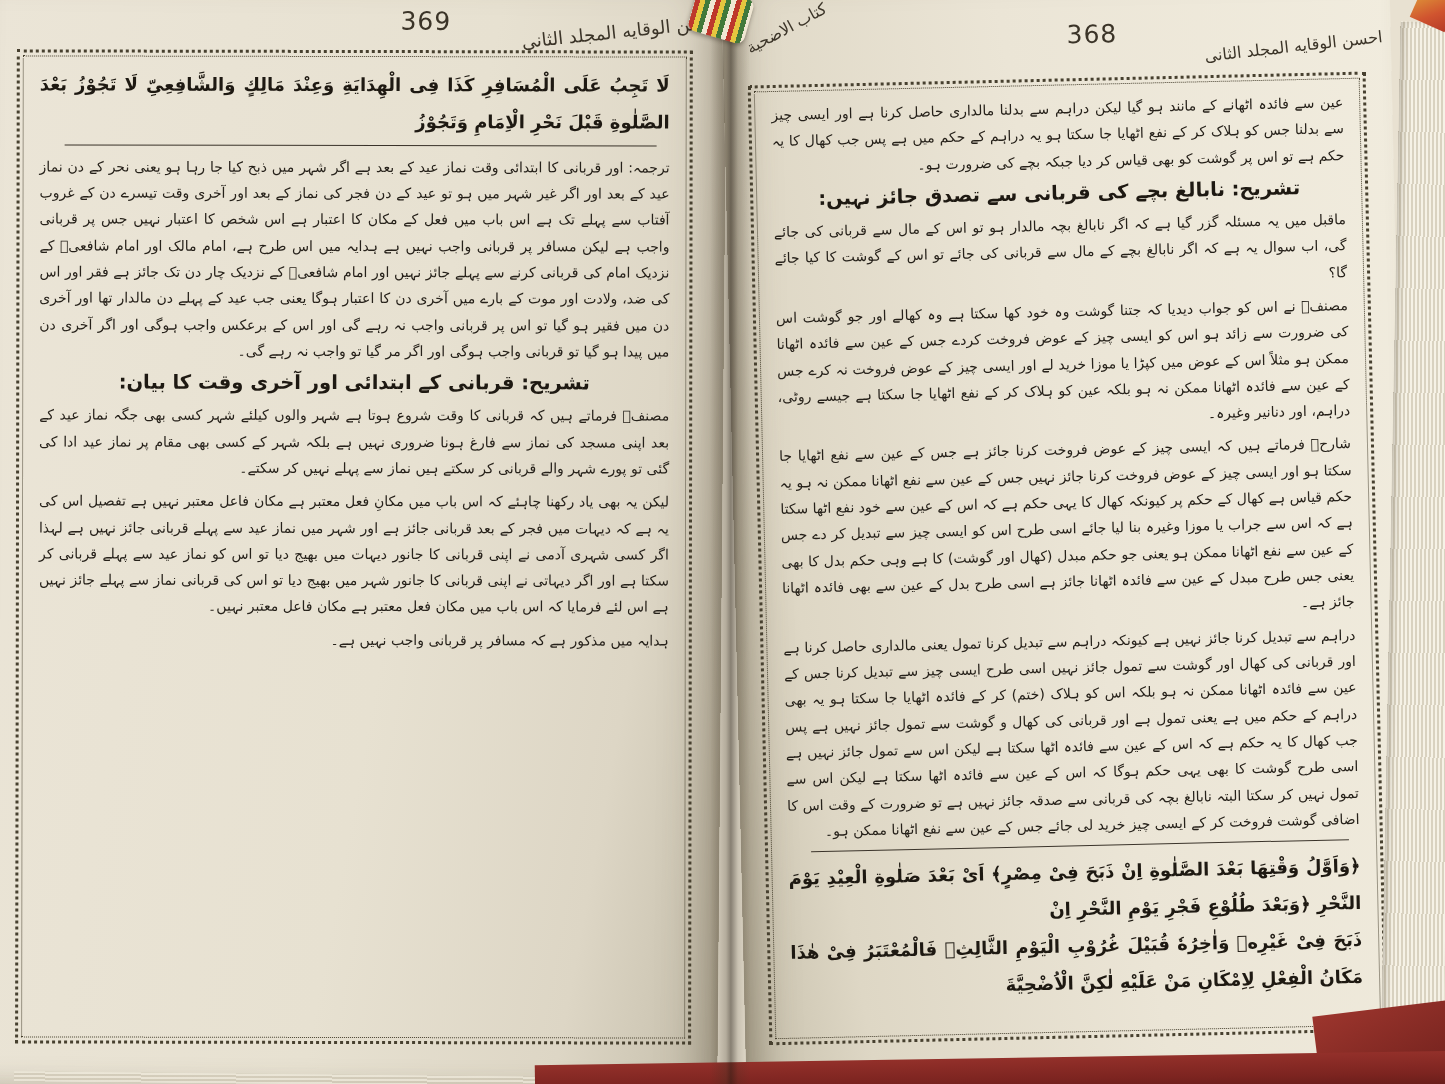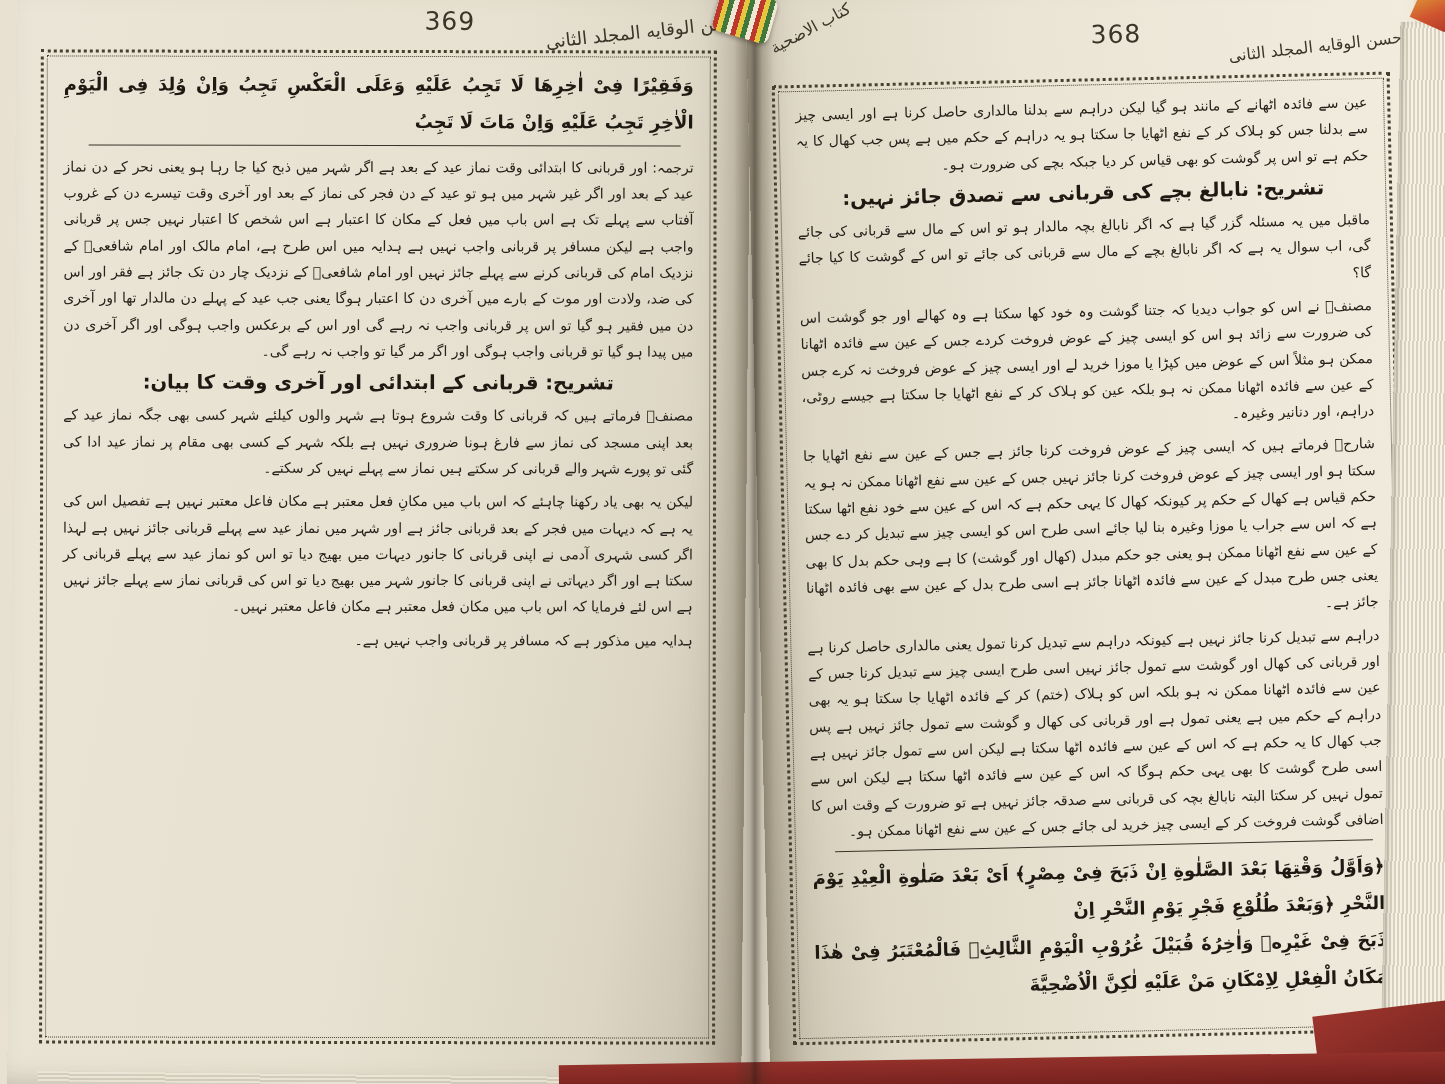--- a/index.html
+++ b/index.html
@@ -2,21 +2,21 @@
 <html lang="ur" dir="ltr"><head>
 <meta charset="utf-8">
 <style>
   html,body{margin:0;padding:0;}
   body{
     width:1445px;height:1084px;position:relative;overflow:hidden;
     background:#e8e1d1;
     font-family:"DejaVu Sans",sans-serif;
     color:#241f18;
   }
-  .photo{position:absolute;inset:0;margin-left:24px;}
+  .photo{position:absolute;inset:0;}
 
   
   .page{position:absolute;z-index:2;}
   .page-left{
     left:-12px;top:-16px;width:734px;height:1114px;
     transform:rotate(0.5deg);
     background:linear-gradient(100deg,#ebe5d7 0%,#e7e1d1 55%,#ddd6c5 82%,#c6bfac 98%);
     box-shadow:inset -34px 0 44px -22px rgba(88,76,56,.5), inset 0 -26px 30px -20px rgba(88,76,56,.35);
   }
   .page-right{
@@ -103,21 +103,21 @@
 
 <div class="photo">
 
   <div class="page page-left">
     <div class="pagenum lp-number">369</div>
     <div class="runhead lp-runhead">احسن الوقايه المجلد الثانى</div>
 
     <div class="frame lp-frame">
       <div class="frame-inner">
         <div class="matn">
-          <p class="matn-line">وَفَقِيْرًا فِىْ اٰخِرِهَا لَا تَجِبُ عَلَيْهِ وَعَلَى الْعَكْسِ تَجِبُ وَاِنْ وُلِدَ فِى الْيَوْمِ الْاٰخِرِ تَجِبُ عَلَيْهِ وَاِنْ مَاتَ لَا تَجِبُ</p>
+          <p class="matn-line">لَا تَجِبُ عَلَى الْمُسَافِرِ كَذَا فِى الْهِدَايَةِ وَعِنْدَ مَالِكٍ وَالشَّافِعِىِّ لَا تَجُوْزُ بَعْدَ الصَّلٰوةِ قَبْلَ نَحْرِ الْاِمَامِ وَتَجُوْزُ</p>
         </div>
         <hr class="divider">
         <p class="urdu">ترجمہ: اور قربانی کا ابتدائی وقت نماز عید کے بعد ہے اگر شہر میں ذبح کیا جا رہا ہو یعنی نحر کے دن نماز عید کے بعد اور اگر غیر شہر میں ہو تو عید کے دن فجر کی نماز کے بعد اور آخری وقت تیسرے دن کے غروب آفتاب سے پہلے تک ہے اس باب میں فعل کے مکان کا اعتبار ہے اس شخص کا اعتبار نہیں جس پر قربانی واجب ہے لیکن مسافر پر قربانی واجب نہیں ہے ہدایہ میں اس طرح ہے، امام مالک اور امام شافعیؒ کے نزدیک امام کی قربانی کرنے سے پہلے جائز نہیں اور امام شافعیؒ کے نزدیک چار دن تک جائز ہے فقر اور اس کی ضد، ولادت اور موت کے بارے میں آخری دن کا اعتبار ہوگا یعنی جب عید کے پہلے دن مالدار تھا اور آخری دن میں فقیر ہو گیا تو اس پر قربانی واجب نہ رہے گی اور اس کے برعکس واجب ہوگی اور اگر آخری دن میں پیدا ہو گیا تو قربانی واجب ہوگی اور اگر مر گیا تو واجب نہ رہے گی۔</p>
         <div class="heading">تشریح: قربانی کے ابتدائی اور آخری وقت کا بیان:</div>
         <p class="urdu">مصنفؒ فرماتے ہیں کہ قربانی کا وقت شروع ہوتا ہے شہر والوں کیلئے شہر کسی بھی جگہ نماز عید کے بعد اپنی مسجد کی نماز سے فارغ ہونا ضروری نہیں ہے بلکہ شہر کے کسی بھی مقام پر نماز عید ادا کی گئی تو پورے شہر والے قربانی کر سکتے ہیں نماز سے پہلے نہیں کر سکتے۔</p>
         <p class="urdu">لیکن یہ بھی یاد رکھنا چاہئے کہ اس باب میں مکانِ فعل معتبر ہے مکان فاعل معتبر نہیں ہے تفصیل اس کی یہ ہے کہ دیہات میں فجر کے بعد قربانی جائز ہے اور شہر میں نماز عید سے پہلے قربانی جائز نہیں ہے لہذا اگر کسی شہری آدمی نے اپنی قربانی کا جانور دیہات میں بھیج دیا تو اس کو نماز عید سے پہلے قربانی کر سکتا ہے اور اگر دیہاتی نے اپنی قربانی کا جانور شہر میں بھیج دیا تو اس کی قربانی نماز سے پہلے جائز نہیں ہے اس لئے فرمایا کہ اس باب میں مکان فعل معتبر ہے مکان فاعل معتبر نہیں۔</p>
         <p class="urdu">ہدایہ میں مذکور ہے کہ مسافر پر قربانی واجب نہیں ہے۔</p>
       </div>
     </div>
   </div>

